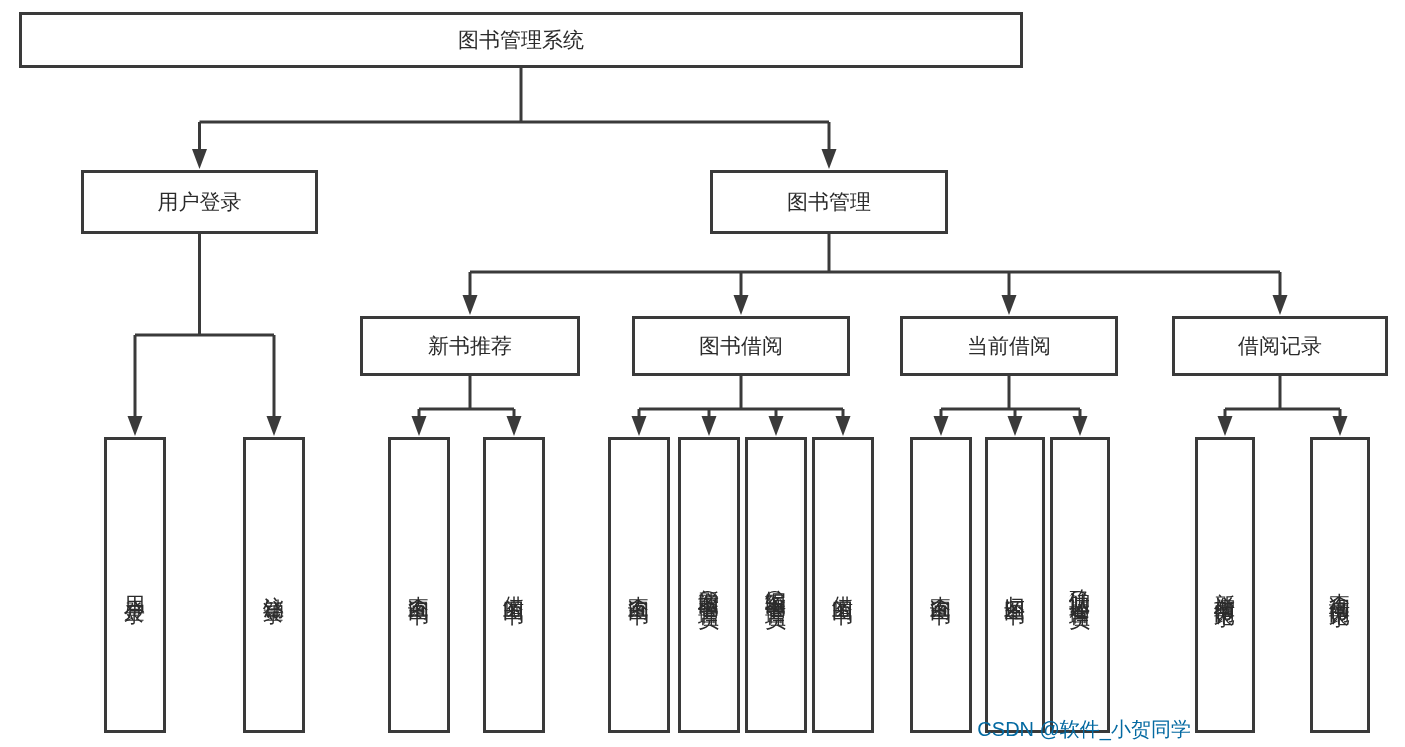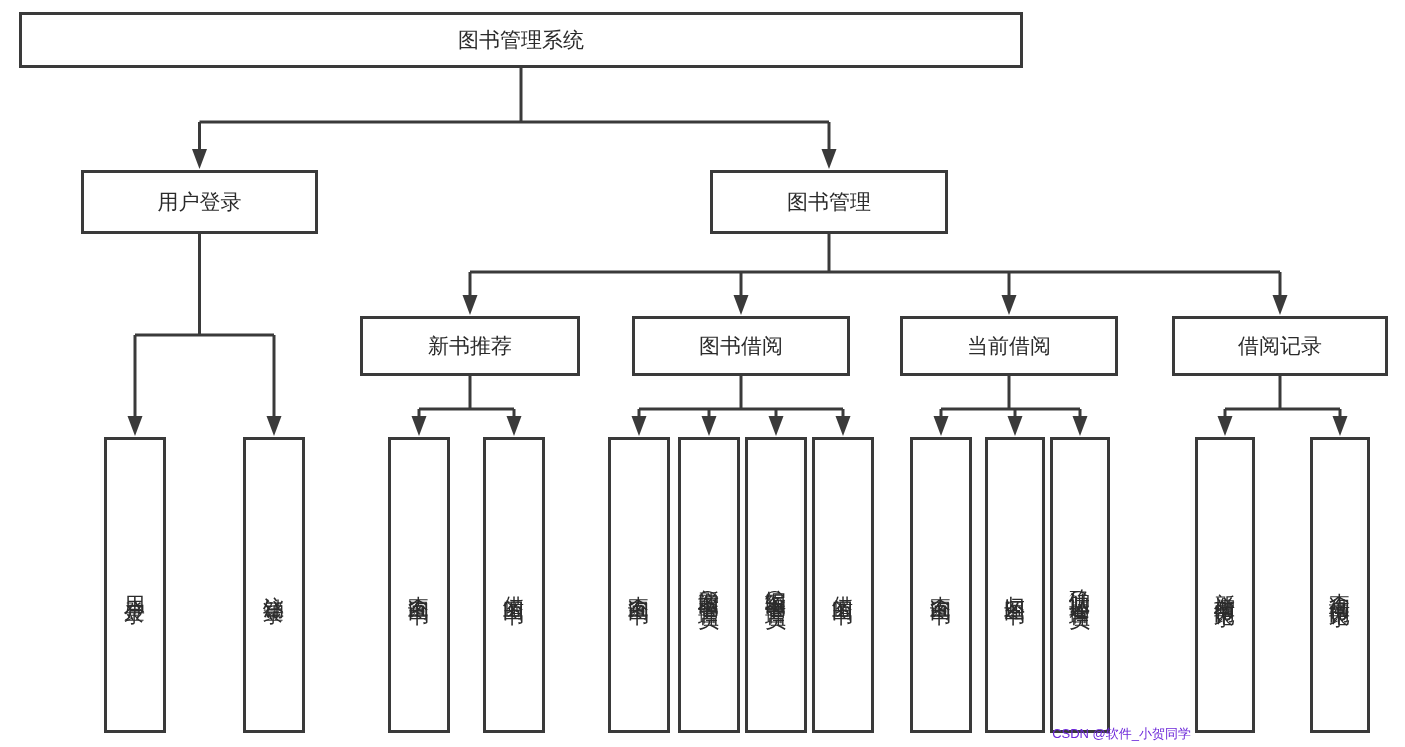--- a/index.html
+++ b/index.html
@@ -25,21 +25,21 @@
     line-height:1.0;
     letter-spacing:3px;
     color:#2b2b2b;
     white-space:nowrap;
     font-family:"Liberation Sans","DejaVu Sans",sans-serif;
     display:flex;align-items:center;justify-content:center;
     pointer-events:none;
   }
   #watermark{
     position:absolute;right:8px;bottom:4px;
-    font-size:13px;color:#6d28d9;
+    font-size:20px;color:#0369a1;
     font-family:"Liberation Sans","DejaVu Sans",sans-serif;
     white-space:nowrap;
   }
 </style>
 </head>
 <body>
 
 <div id="diagram-root">
   <svg id="tree" viewBox="0 0 1405 747">
       <g>

